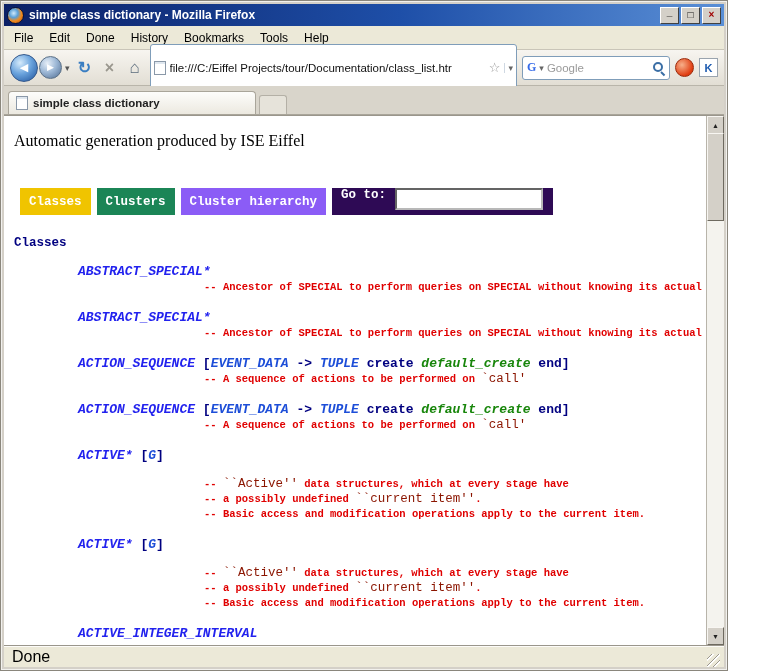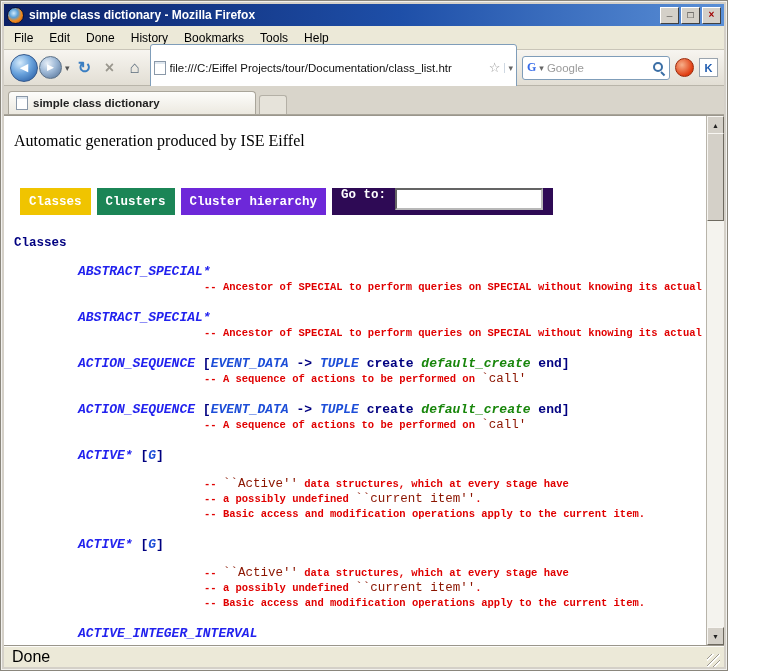--- a/index.html
+++ b/index.html
@@ -179,21 +179,21 @@
     <div class="tab-stub"></div>
   </div>
 
   <div class="content-wrap">
     <div class="content">
       <div class="page-header">Automatic generation produced by ISE Eiffel</div>
       <div class="btn-row">
         <span class="btn-group">
             <div class="navbtn" style="background: rgb(240, 196, 0);">Classes</div>
             <div class="navbtn" style="background: rgb(27, 133, 86);">Clusters</div>
-            <div class="navbtn" style="background: #6d28d9;">Cluster hierarchy</div>
+            <div class="navbtn" style="background: #8b5cf6;">Cluster hierarchy</div>
           </span>
         <span class="goto">
           <span class="goto-label">Go to:</span>
           <input class="goto-input" style="">
         </span>
       </div>
       <div class="section-title">Classes</div>
       <div class="class-list">
           <div class="entry">
             <div class="entry-title"><span class="seg-cn">ABSTRACT_SPECIAL*</span></div>

